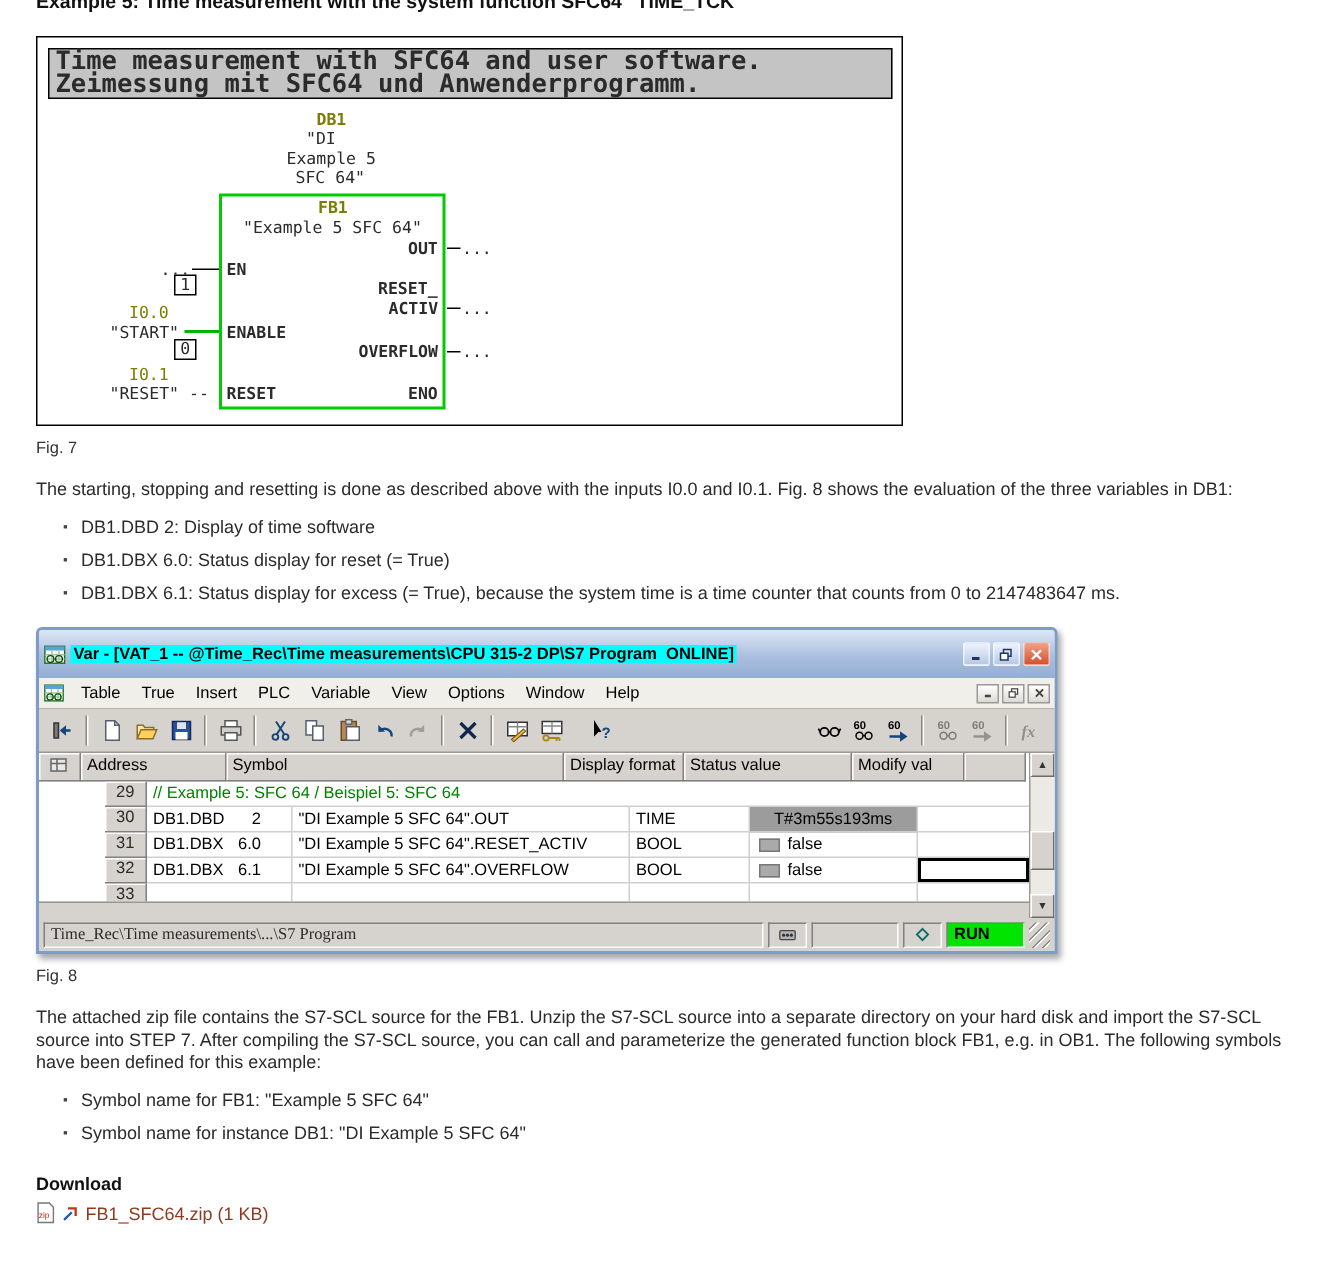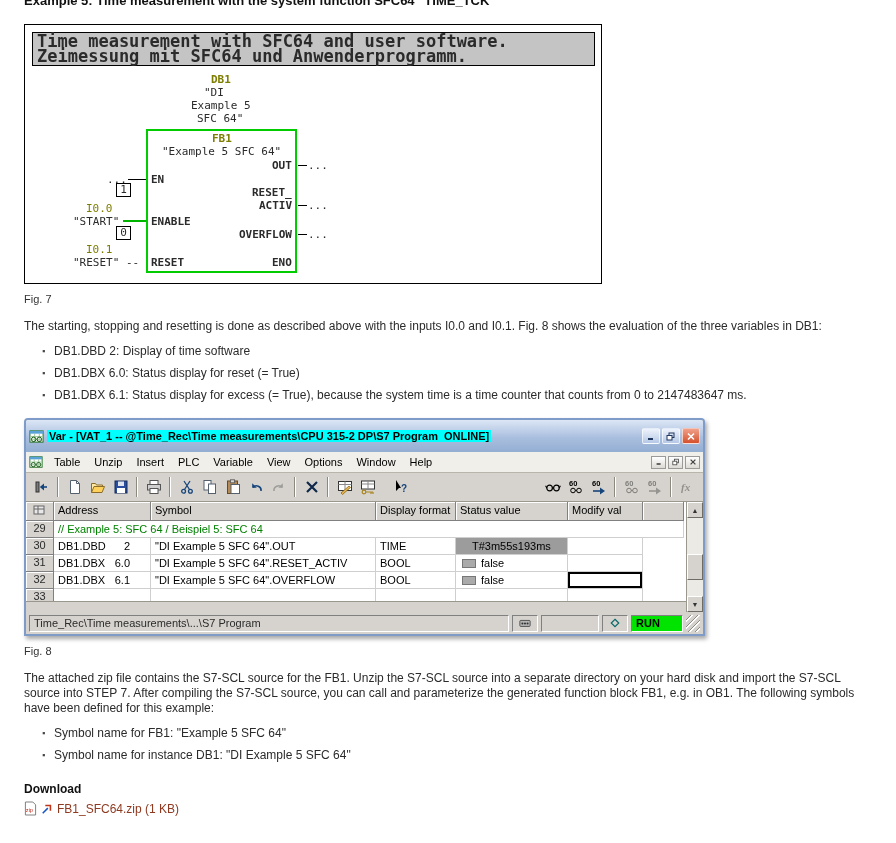--- a/index.html
+++ b/index.html
@@ -60,21 +60,21 @@
          display:flex; align-items:center; justify-content:center; }
   .tbtn svg { width:16px; height:16px; }
   .tbtn.dis { opacity:.42; filter:grayscale(1); }
   .tsep { width:2px; height:20px; border-left:1px solid #8c897f; border-right:1px solid #fff; margin:0 4px; }
   .tgap { width:10px; }
 
   .vat { position:relative; height:110px; background:#fff; overflow:hidden; }
   .vt-grid { width:658px; }
   .vt-row, .vt-head { display:grid; grid-template-columns:28px 97px 225px 80px 112px 75px 1fr; }
   .vt-head { height:19px; }
-  .vt-row { height:17px; }
+  .vt-row { height:17px;padding-left:44px; }
   .vt-row.partial { height:12px; overflow:hidden; }
   .hc { background:#d6d3ce; border-right:1px solid #808080; border-bottom:1px solid #808080;
         box-shadow:inset 1px 1px 0 #fff; font-size:11px; padding:2px 0 0 4px; color:#000; overflow:hidden; white-space:nowrap; }
   .nc { background:#d6d3ce; border-right:1px solid #808080; border-bottom:1px solid #808080;
         box-shadow:inset 1px 1px 0 #fff; font-size:11px; text-align:center; padding-top:1px; }
   .cc { border-right:1px solid #cfcfcf; border-bottom:1px solid #cfcfcf; font-size:11px; padding:2px 0 0 4px;
         white-space:nowrap; overflow:hidden; color:#000; }
   .cc.addr { display:flex; padding-right:0; }
   .cc.addr .off { margin-left:auto; margin-right:20px; }
   .cc.comment { grid-column:2 / 8; color:#008200; }
@@ -88,21 +88,21 @@
   .vs-btn { position:absolute; left:0; width:16px; height:16px; background:#d6d3ce;
         border:1px solid; border-color:#fff #6e6b64 #6e6b64 #fff; font-size:7px; color:#333;
         display:flex; align-items:center; justify-content:center; padding:0; }
   .vs-up { top:0; } .vs-dn { bottom:0; }
   .vs-thumb { position:absolute; left:0; top:52px; width:16px; height:26px; background:#d6d3ce;
         border:1px solid; border-color:#fff #6e6b64 #6e6b64 #fff; }
 
   .statusbar { height:22px; background:#d6d3ce; display:flex; align-items:center; gap:3px; padding:2px 3px; }
   .sbp { height:17px; border:1px solid; border-color:#808080 #fff #fff #808080; display:flex;
         align-items:center; padding:0 4px; font-size:11px; white-space:nowrap; overflow:hidden; }
-  .sb-path { flex:1 1 auto; }
+  .sb-path { flex:1 1 auto;font-family:Liberation Serif, serif; }
   .sb-ic { width:26px; justify-content:center; }
   .sb-ic svg { width:14px; height:12px; }
   .sb-empty { width:58px; }
   .sb-run { width:52px; background:#00e400; font-weight:bold; color:#000; }
   .sb-grip { width:14px; height:17px; background:
         repeating-linear-gradient(135deg, transparent 0 3px, #8f8c84 3px 4px, #fff 4px 5px); }
 
   
   .dl-label { font-size:12px; font-weight:bold; margin-top:20px; color:#111; }
   .dl-row { display:flex; align-items:center; gap:4px; margin-top:5px; }
@@ -320,21 +320,21 @@
             </svg>
           </button>
       </span>
     </div>
 
     <div class="menubar">
       <svg class="micon">
           <use href="#ic-app"></use>
         </svg>
       <span class="menu-item">Table</span>
-      <span class="menu-item">Unzip</span>
+      <span class="menu-item">True</span>
       <span class="menu-item">Insert</span>
       <span class="menu-item">PLC</span>
       <span class="menu-item">Variable</span>
       <span class="menu-item">View</span>
       <span class="menu-item">Options</span>
       <span class="menu-item">Window</span>
       <span class="menu-item">Help</span>
       <span class="mdibtns">
         <button class="mdib">
             <svg>

